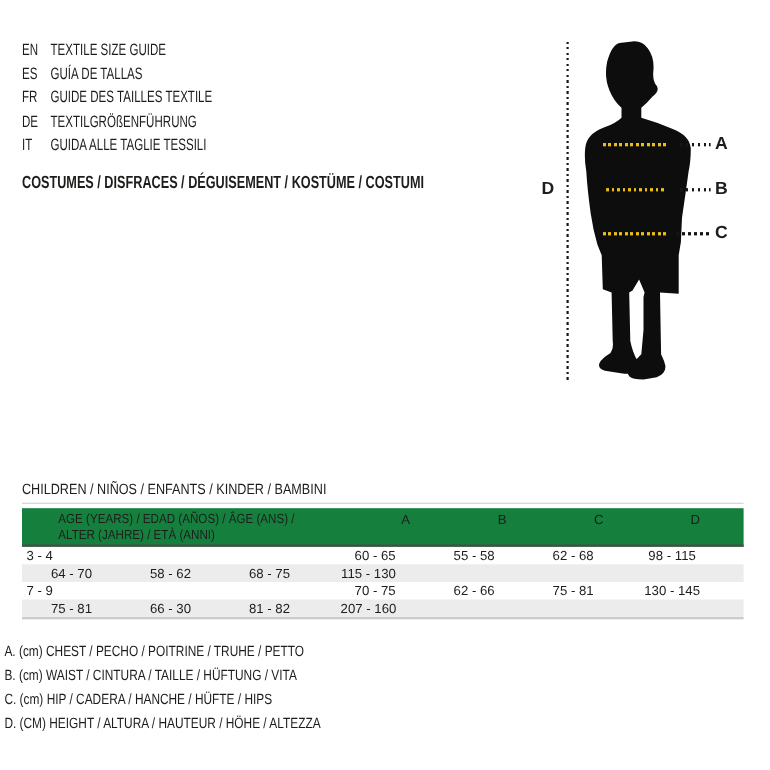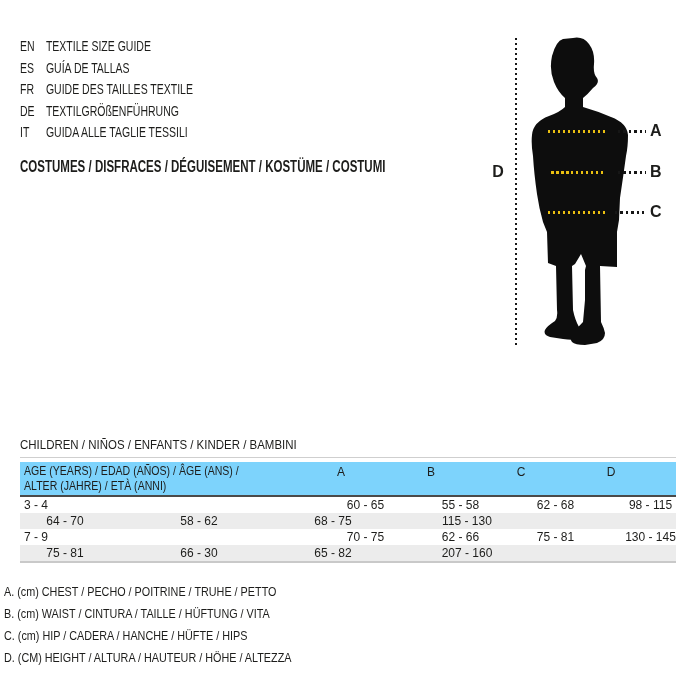--- a/index.html
+++ b/index.html
@@ -34,26 +34,26 @@
   .yb{left:71px;top:146px;width:55px;}  .cb{left:138px;top:146px;width:28px;}  .lb{left:170px;top:138px;}
   .yc{left:68px;top:186px;width:60px;}  .cc{left:135px;top:186px;width:31px;}  .lc{left:170px;top:178px;}
 
   
   .children-title{position:absolute;left:20px;top:438px;font-size:13.5px;line-height:14px;
                   transform:scaleX(0.85);transform-origin:0 50%;white-space:nowrap;}
 
   
   .size-table{position:absolute;left:20px;top:457px;width:656px;}
   .top-rule{height:1px;background:#cfcfcf;}
-  .thead{margin-top:4px;background:#7dd3fc;border-bottom:2px solid #4a4a49;
-         display:flex;height:33px;font-size:12px;}
+  .thead{margin-top:4px;background:#15803d;border-bottom:2px solid #4a4a49;
+         display:flex;height:33px;font-size:12px;padding-left:29px;}
   .th-age{flex:0 0 272px;padding:2px 0 0 4px;line-height:15px;}
   .th-age span{display:block;transform:scaleX(0.88);transform-origin:0 50%;white-space:nowrap;}
   .th-col{width:90px;text-align:center;line-height:20px;}
-  .trow{display:flex;height:16px;line-height:16px;font-size:12px;gap:44px;}
+  .trow{display:flex;height:16px;line-height:16px;font-size:12px;}
   .trow.alt{background:#ececec;}
   .td-age{flex:0 0 272px;padding-left:4px;}
   .td{width:90px;text-align:center;}
   .bottom-rule{height:2px;background:#c9c9c9;}
 
   
   .legend{position:absolute;left:4px;top:581px;}
   .legend-line{height:22px;line-height:22px;font-size:13.5px;
                transform:scaleX(0.80);transform-origin:0 50%;white-space:nowrap;}
 </style>
@@ -162,21 +162,21 @@
     <div class="trow">
       <div class="td-age">7 - 9</div>
       <div class="td">70 - 75</div>
       <div class="td">62 - 66</div>
       <div class="td">75 - 81</div>
       <div class="td">130 - 145</div>
     </div>
     <div class="trow alt">
       <div class="td">75 - 81</div>
       <div class="td">66 - 30</div>
-      <div class="td">65 - 82</div>
+      <div class="td">81 - 82</div>
       <div class="td">207 - 160</div>
     </div>
     <div class="bottom-rule"></div>
   </div>
 
   <div class="legend">
     <div class="legend-line">A. (cm) CHEST / PECHO / POITRINE / TRUHE / PETTO</div>
     <div class="legend-line">B. (cm) WAIST / CINTURA / TAILLE / HÜFTUNG / VITA</div>
     <div class="legend-line">C. (cm) HIP / CADERA / HANCHE / HÜFTE / HIPS</div>
     <div class="legend-line">D. (CM) HEIGHT / ALTURA / HAUTEUR / HÖHE / ALTEZZA</div>

